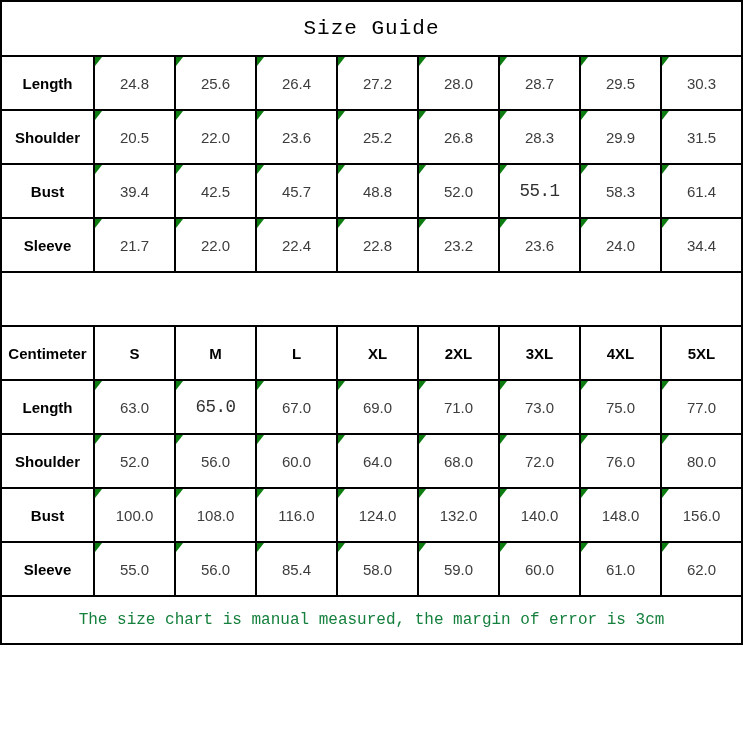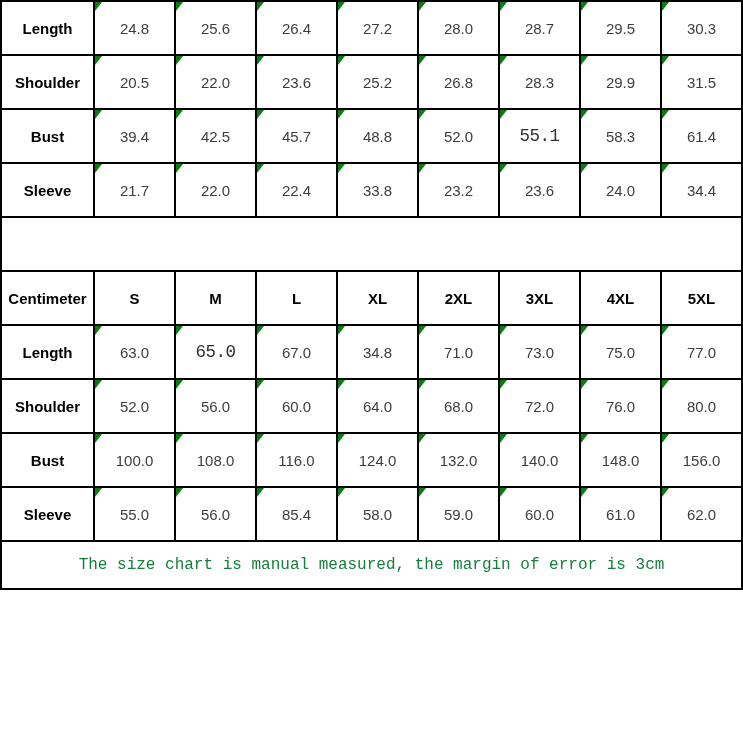--- a/index.html
+++ b/index.html
@@ -50,20 +50,23 @@
         <col>
         <col>
         <col>
         <col>
         <col>
         <col>
         <col>
     </colgroup>
 
     <tbody>
+        <tr>
+      <td class="title-cell" colspan="9">Size Guide</td>
+    </tr>
 
 
     <tr>
       <td class="rowlabel">Length</td>
       <td class="val"><i class="tri"></i><span class="v">24.8</span></td>
       <td class="val"><i class="tri"></i><span class="v">25.6</span></td>
       <td class="val"><i class="tri"></i><span class="v">26.4</span></td>
       <td class="val"><i class="tri"></i><span class="v">27.2</span></td>
       <td class="val"><i class="tri"></i><span class="v">28.0</span></td>
       <td class="val"><i class="tri"></i><span class="v">28.7</span></td>
@@ -93,21 +96,21 @@
       <td class="val alt"><i class="tri"></i><span class="v">55.1</span></td>
       <td class="val"><i class="tri"></i><span class="v">58.3</span></td>
       <td class="val"><i class="tri"></i><span class="v">61.4</span></td>
     </tr>
 
     <tr>
       <td class="rowlabel">Sleeve</td>
       <td class="val"><i class="tri"></i><span class="v">21.7</span></td>
       <td class="val"><i class="tri"></i><span class="v">22.0</span></td>
       <td class="val"><i class="tri"></i><span class="v">22.4</span></td>
-      <td class="val"><i class="tri"></i><span class="v">33.8</span></td>
+      <td class="val"><i class="tri"></i><span class="v">22.8</span></td>
       <td class="val"><i class="tri"></i><span class="v">23.2</span></td>
       <td class="val"><i class="tri"></i><span class="v">23.6</span></td>
       <td class="val"><i class="tri"></i><span class="v">24.0</span></td>
       <td class="val"><i class="tri"></i><span class="v">34.4</span></td>
     </tr>
 
     <tr>
       <td class="gap-cell" colspan="9"></td>
     </tr>
 
@@ -121,21 +124,21 @@
       <td class="head">3XL</td>
       <td class="head">4XL</td>
       <td class="head">5XL</td>
     </tr>
 
     <tr>
       <td class="rowlabel">Length</td>
       <td class="val"><i class="tri"></i><span class="v">63.0</span></td>
       <td class="val alt"><i class="tri"></i><span class="v">65.0</span></td>
       <td class="val"><i class="tri"></i><span class="v">67.0</span></td>
-      <td class="val"><i class="tri"></i><span class="v">34.8</span></td>
+      <td class="val"><i class="tri"></i><span class="v">69.0</span></td>
       <td class="val"><i class="tri"></i><span class="v">71.0</span></td>
       <td class="val"><i class="tri"></i><span class="v">73.0</span></td>
       <td class="val"><i class="tri"></i><span class="v">75.0</span></td>
       <td class="val"><i class="tri"></i><span class="v">77.0</span></td>
     </tr>
 
     <tr>
       <td class="rowlabel">Shoulder</td>
       <td class="val"><i class="tri"></i><span class="v">52.0</span></td>
       <td class="val"><i class="tri"></i><span class="v">56.0</span></td>

